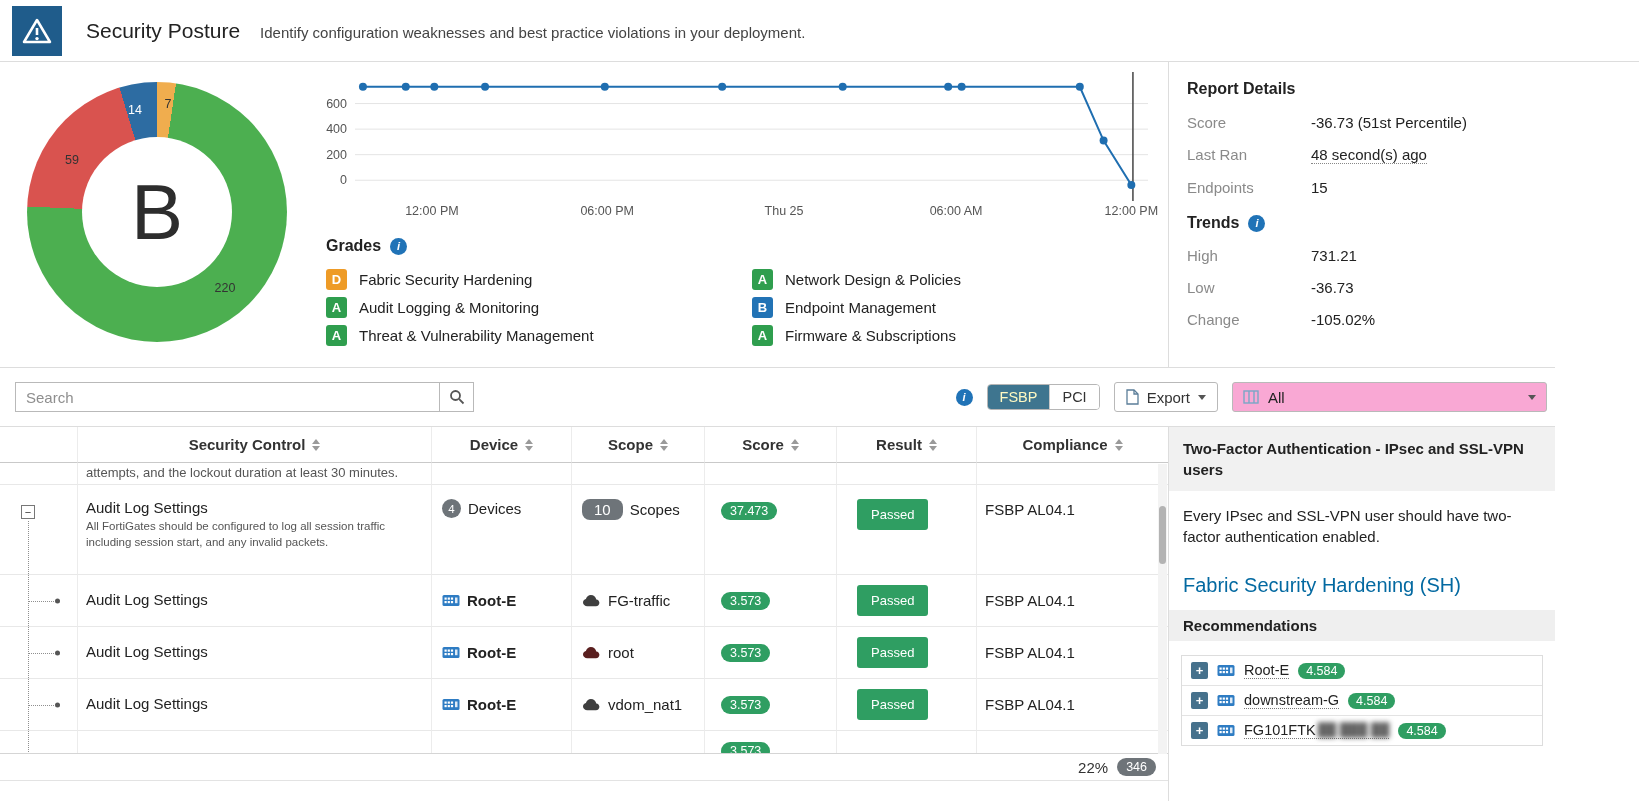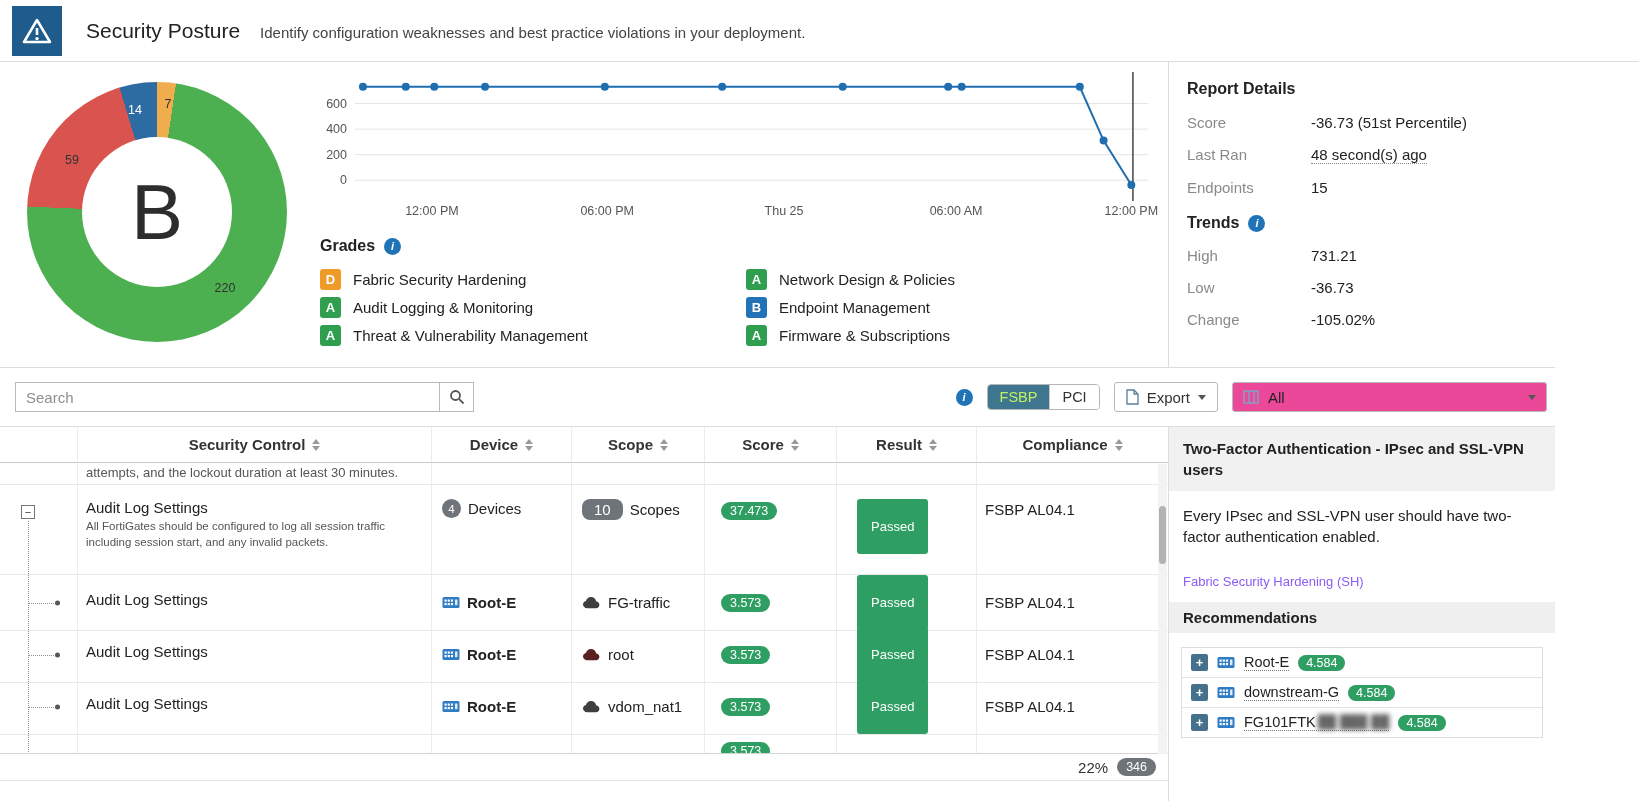--- a/index.html
+++ b/index.html
@@ -15,21 +15,21 @@
   .overview{position:relative;height:305px;background:#fff}
   .donut-wrap{position:absolute;left:27px;top:20px;width:260px;height:260px}
   .donut{width:260px;height:260px;border-radius:50%}
   .donut-hole{position:absolute;left:55px;top:55px;width:150px;height:150px;border-radius:50%;
     background:#fff;display:flex;align-items:center;justify-content:center}
   .grade-letter{font-size:78px;font-weight:500;color:#2d2d2d}
   .donut-label{position:absolute;font-size:12.5px;color:#333;transform:translate(-50%,-50%)}
   .dl0{left:141px;top:22px}.dl1{left:198px;top:206px}.dl2{left:45px;top:78px}.dl3{left:108px;top:28px;color:#fff}
   .trend-area{position:absolute;left:300px;top:6px;width:868px}
   #trend-svg{width:868px;height:155px;display:block}
-  .grades{margin:14px 0 0 20px}
+  .grades{margin:14px 0 0 26px}
   .grades-head{display:flex;align-items:center;gap:9px;font-size:16px;font-weight:700;color:#222}
   .grades-grid{display:grid;grid-template-columns:426px auto;margin-top:10px}
   .grade-item{display:flex;align-items:center;gap:12px;height:28px;font-size:15px;color:#222}
   .grade-badge{width:21px;height:21px;border-radius:3px;color:#fff;font-size:13px;font-weight:700;
     display:flex;align-items:center;justify-content:center;flex:0 0 auto}
   .report-details{position:absolute;left:1168px;top:0;height:305px;width:387px;
     border-left:1px solid #ddd;padding:18px 0 0 18px}
   .rd-title{font-size:16px;font-weight:700;margin-bottom:16px;color:#222}
   .rd-row{display:flex;font-size:15px;margin-bottom:15px;align-items:baseline}
   .rd-label{width:124px;color:#8a8a8a}
@@ -44,28 +44,28 @@
     display:flex;align-items:center;background:#fff}
   .search-wrap{display:flex;margin-left:15px}
   .search-input{width:425px;height:30px;border:1px solid #b9b9b9;padding:0 10px;font-size:15px;
     font-family:inherit;color:#333;outline:none}
   .search-input::placeholder{color:#8e8e8e}
   .search-btn{width:34px;height:30px;border:1px solid #b9b9b9;border-left:none;background:#fff;
     display:flex;align-items:center;justify-content:center;cursor:pointer}
   .toolbar-right{margin-left:auto;display:flex;align-items:center;gap:14px;padding-right:8px}
   .std-toggle{display:flex;border:1px solid #b6b6b6;border-radius:4px;overflow:hidden}
   .tg{padding:4px 12px;font-size:14.5px;cursor:pointer}
-  .tg-on{background:var(--toggle-teal);color:#bef264}
+  .tg-on{background:var(--toggle-teal);color:#fef9c3}
   .tg-off{background:#fff;color:#333;border-left:1px solid #c9c9c9}
   .btn{height:30px;border:1px solid #b9b9b9;background:#fff;border-radius:3px;display:flex;
     align-items:center;gap:8px;padding:0 11px;font-size:15px;color:#333;cursor:pointer}
   .caret{width:0;height:0;border-left:4px solid transparent;border-right:4px solid transparent;
     border-top:5px solid #555}
   .select-all{width:315px;height:30px;border:1px solid #b9b9b9;border-radius:3px;display:flex;
-    align-items:center;gap:9px;padding:0 10px;font-size:15px;color:#222;cursor:pointer;background:#ec4899}
+    align-items:center;gap:9px;padding:0 10px;font-size:15px;color:#222;cursor:pointer;background:#f9a8d4}
   .select-all .caret{margin-left:auto}
   
   .content{display:flex;width:1555px;height:390px}
   .table-area{width:1168px;position:relative;background:#fff}
   .trow{display:grid;grid-template-columns:78px 354px 140px 133px 132px 140px 191px;position:relative}
   .cell{border-right:1px solid #ececec;position:relative}
   .cell:last-child{border-right:none}
   .thead .cell{height:36px;display:flex;align-items:center;justify-content:center;gap:7px;
     font-weight:700;font-size:15px;color:#333;border-bottom:1px solid #c9c9c9;cursor:pointer}
   .sort{display:flex;flex-direction:column;gap:2px}
@@ -79,21 +79,21 @@
   .r-pbot{height:22px;overflow:hidden}
   .ctrl-title{font-size:15px;color:#222;padding:14px 8px 3px 8px}
   .ctrl-desc{font-size:11.5px;color:#555;line-height:1.35;padding:0 14px 0 8px}
   .child-title{font-size:15px;color:#222;padding:16px 8px}
   .cell-inline{display:flex;align-items:center;gap:7px;padding:14px 0 0 10px}
   .cell-inline.vcenter{padding:0 0 0 10px;height:100%;align-items:center;display:flex}
   .count-badge{background:var(--count-gray);color:#fff;width:19px;height:19px;border-radius:50%;
     font-size:11.5px;display:inline-flex;align-items:center;justify-content:center;flex:0 0 auto}
   .count-pill{background:var(--count-gray);color:#fff;border-radius:8px;padding:2px 12px;font-size:15px}
   .score-pill{background:var(--pill-green);color:#fff;font-size:12.5px;border-radius:10px;padding:2px 9px;display:inline-block}
-  .result-badge{background:var(--pill-green);color:#fff;font-size:13px;border-radius:3px;padding:20px 14px;display:inline-block}
+  .result-badge{background:var(--pill-green);color:#fff;font-size:13px;border-radius:3px;padding:8px 14px;display:inline-block}
   .score-cell{padding:16px 16px 0 16px}
   .score-cell.vc, .result-cell.vc, .comp-cell.vc{padding-top:0;display:flex;align-items:center}
   .score-cell.vc{padding-left:16px}
   .result-cell{padding:14px 0 0 20px}
   .result-cell.vc{padding-left:20px}
   .comp-cell{font-size:15px;color:#222;padding:16px 0 0 8px}
   .comp-cell.vc{padding-left:8px}
   .dev-name{font-weight:700;color:#222}
   .scope-name{color:#222}
   .vline{position:absolute;left:28px;top:0;bottom:0;width:0;border-left:1px dotted #8f8f8f}
@@ -106,21 +106,21 @@
   .tfoot{height:28px;border-top:1px solid #d5d5d5;border-bottom:1px solid #e3e3e3;display:flex;
     align-items:center;justify-content:flex-end;gap:9px;padding-right:12px;font-size:15px;color:#333}
   .tfoot-badge{background:var(--count-gray);color:#fff;border-radius:10px;padding:2px 9px;font-size:12.5px}
   .scrollbar{position:absolute;right:1px;top:37px;width:9px;height:290px;background:#f3f3f3}
   .scroll-thumb{position:absolute;left:1px;top:42px;width:7px;height:58px;background:#b3b3b3;border-radius:4px;cursor:grab}
   
   .detail-panel{width:387px;border-left:1px solid #ddd;background:#fff;overflow:hidden}
   .dp-title{background:#f1f1f1;padding:11px 14px;font-size:15px;font-weight:700;line-height:1.4;color:#222}
   .dp-desc{padding:14px;font-size:15px;line-height:1.4;color:#222}
   .dp-band{background:#efefef;padding:7px 14px;font-size:15px;font-weight:700;color:#222}
-  .dp-cat{padding:13px 14px;font-size:13px;color:#8b5cf6}
+  .dp-cat{padding:13px 14px;font-size:20px;color:#0369a1}
   .rec-list{margin:14px 12px 0 12px;border:1px solid #ddd}
   .rec-row{display:flex;align-items:center;gap:9px;padding:6px 9px;border-bottom:1px solid #e3e3e3;
     font-size:14.5px;color:#222}
   .rec-row:last-child{border-bottom:none}
   .plus-square{width:17px;height:17px;border-radius:2px;background:var(--plus-slate);color:#fff;
     font-size:13px;font-weight:700;display:flex;align-items:center;justify-content:center;
     flex:0 0 auto;cursor:pointer}
   .rec-link{border-bottom:1px dotted #777;cursor:pointer;display:inline-flex;gap:2px}
   .blur{filter:blur(2.5px);color:#666;font-size:13px}
   .rec-score{background:var(--pill-green);color:#fff;font-size:12.5px;border-radius:10px;padding:1px 8px}

